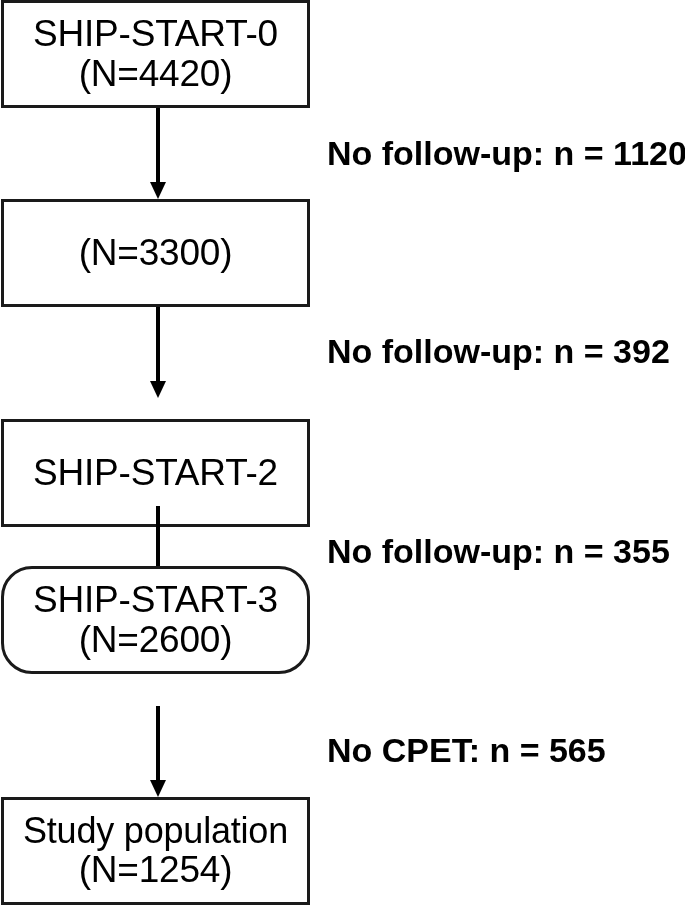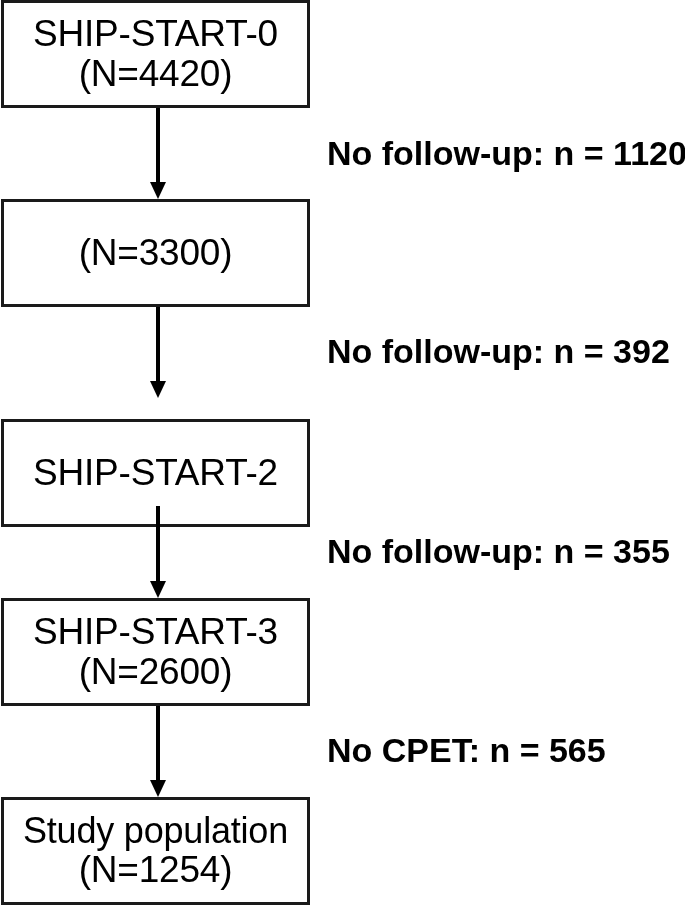--- a/index.html
+++ b/index.html
@@ -44,21 +44,21 @@
     white-space: nowrap;
     color: #000000;
   }
   .node-line.tight {
     font-size: 36px;
   }
 
   .box-0 { top: 0px; }
   .box-1 { top: 199px; }
   .box-2 { top: 382px; margin-top: 37px; }
-  .box-3 { top: 598px; }
+  .box-3 { top: 566px; border-radius: 31px; }
   .box-4 { top: 797px; }
 
   
   .arrow {
     position: absolute;
     left: 150px;
     width: 16px;
   }
   .arrow .shaft {
     position: absolute;

